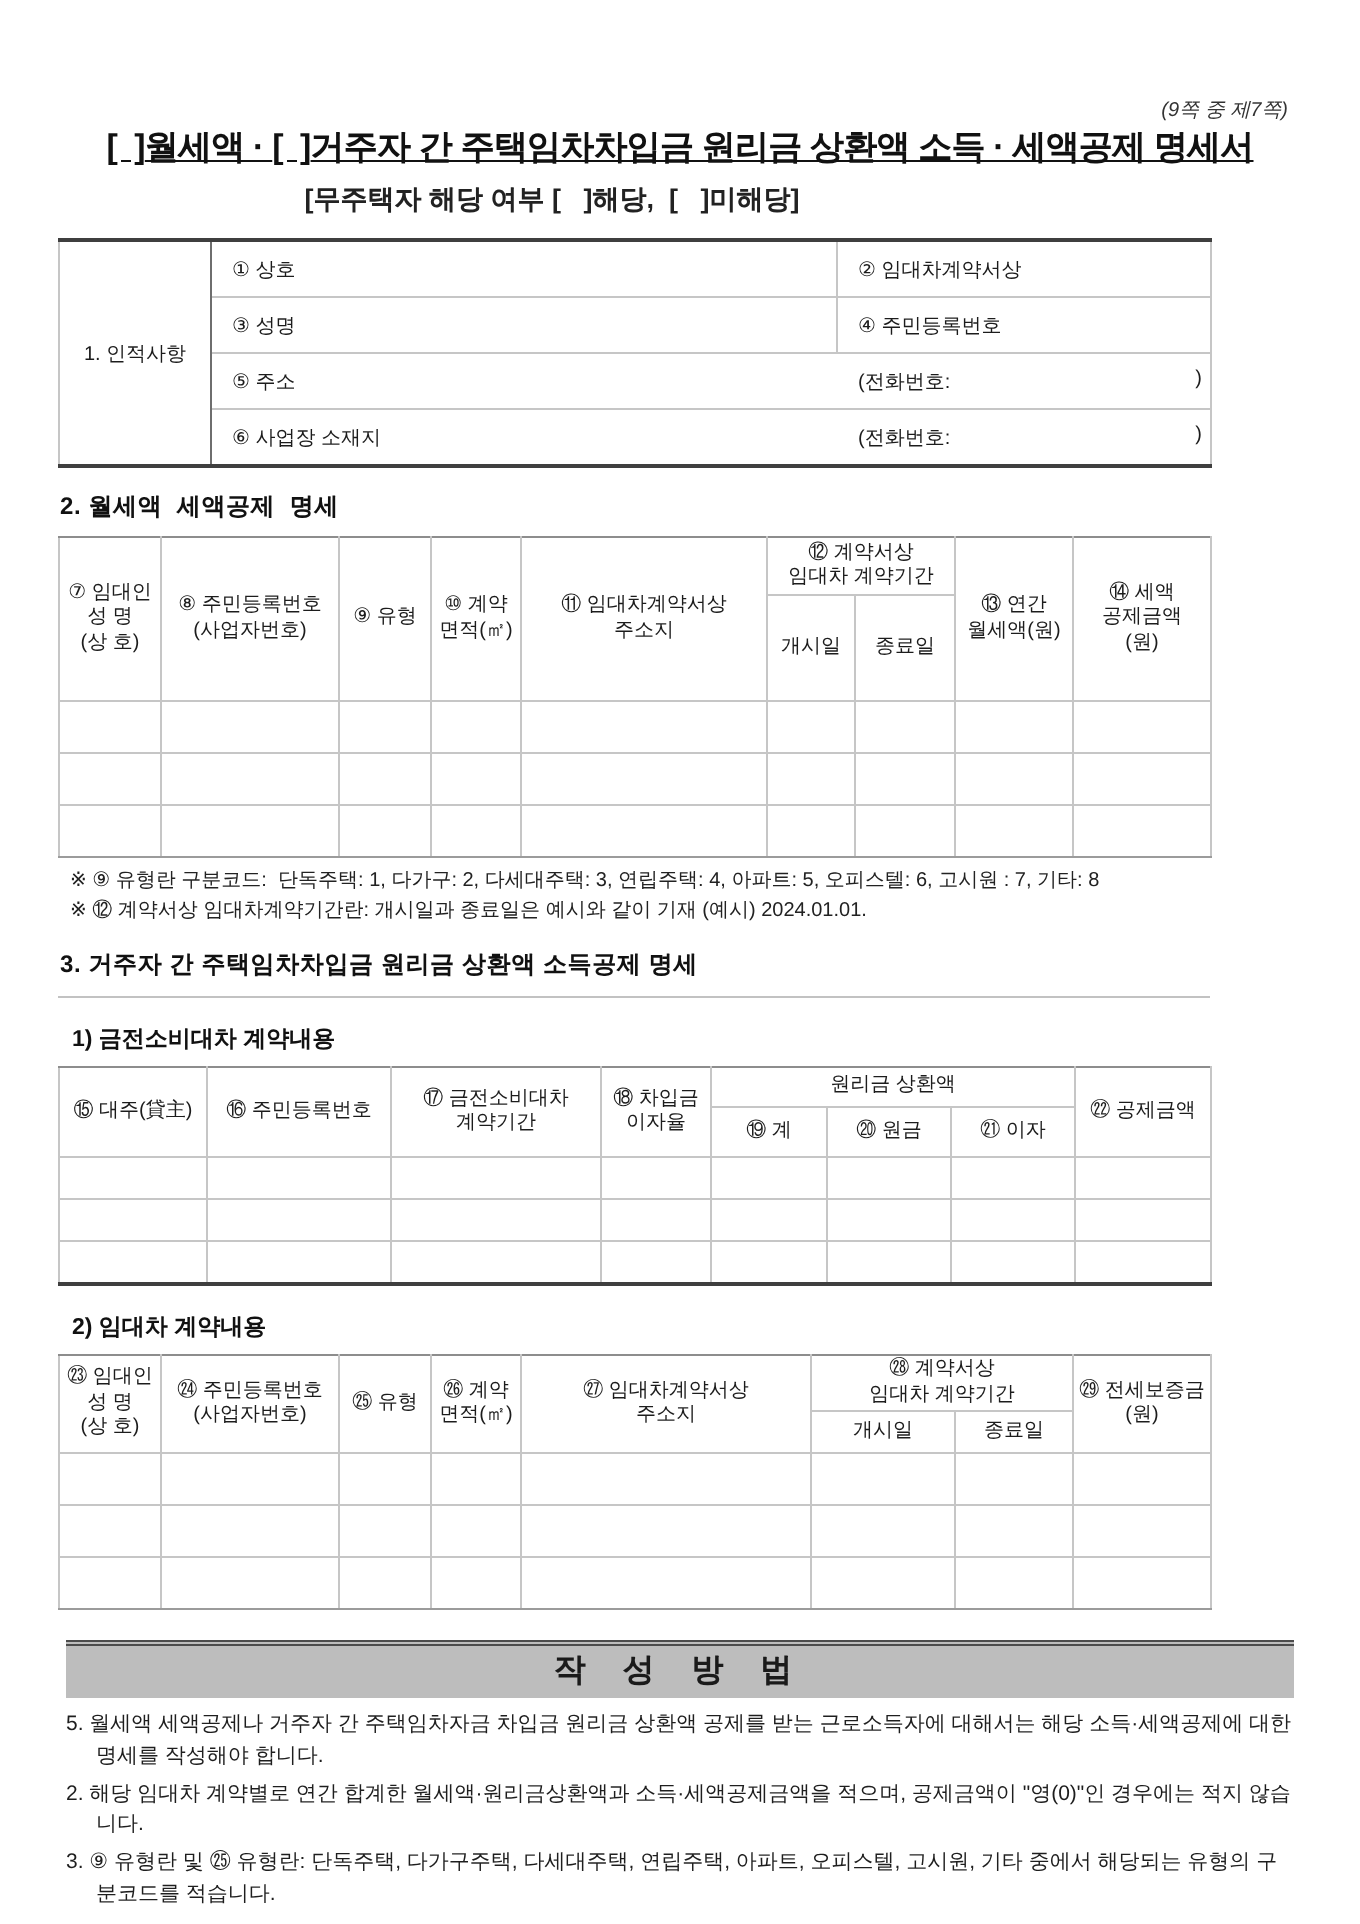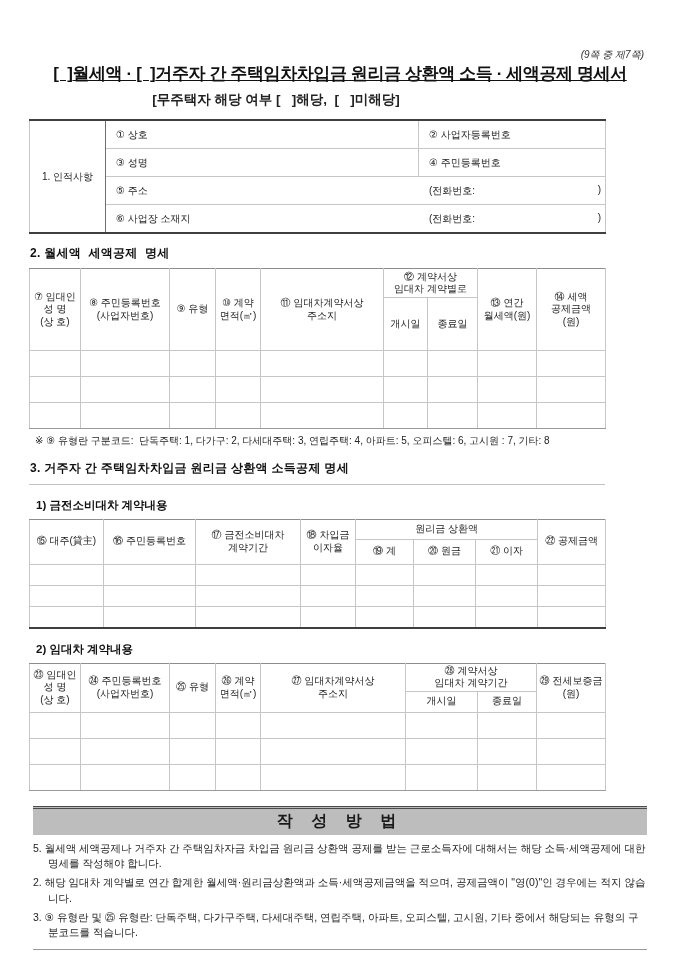--- a/index.html
+++ b/index.html
@@ -98,21 +98,21 @@
   <table class="tbl t1">
     <colgroup>
         <col style="width:76px">
         <col style="width:313px">
         <col style="width:187px">
       </colgroup>
     <tbody>
         <tr>
       <td class="lbl" rowspan="4">1. 인적사항</td>
       <td class="f">① 상호</td>
-      <td class="f">② 사업자등록번호</td>
+      <td class="f">② 임대차계약서상</td>
     </tr>
     <tr>
       <td class="f">③ 성명</td>
       <td class="f">④ 주민등록번호</td>
     </tr>
     <tr>
       <td class="f" colspan="2">
         <div class="addr-row">
           <span>⑤ 주소</span>
           <span class="phone">
@@ -155,21 +155,21 @@
 성  명
 (상 호)</th>
         <th class="pre" rowspan="2">⑧ 주민등록번호
 (사업자번호)</th>
         <th class="pre" rowspan="2">⑨ 유형</th>
         <th class="pre" rowspan="2">⑩ 계약
 면적(㎡)</th>
         <th class="pre" rowspan="2">⑪ 임대차계약서상
 주소지</th>
         <th class="pre" colspan="2">⑫ 계약서상
-임대차 계약별로</th>
+임대차 계약기간</th>
         <th class="pre" rowspan="2">⑬ 연간
 월세액(원)</th>
         <th class="pre" rowspan="2">⑭ 세액
 공제금액
 (원)</th>
       </tr>
       <tr class="hr2">
         <th class="pre">개시일</th>
         <th class="pre">종료일</th>
       </tr>
@@ -205,20 +205,21 @@
           <td></td>
           <td></td>
           <td></td>
           <td></td>
           <td></td>
         </tr>
     </tbody>
   </table>
   <div class="notes">
     <div>※ ⑨ 유형란 구분코드:  단독주택: 1, 다가구: 2, 다세대주택: 3, 연립주택: 4, 아파트: 5, 오피스텔: 6, 고시원 : 7, 기타: 8</div>
+    <div>※ ⑫ 계약서상 임대차계약기간란: 개시일과 종료일은 예시와 같이 기재 (예시) 2024.01.01.</div>
   </div>
 
   <h2 class="sec">3. 거주자 간 주택임차차입금 원리금 상환액 소득공제 명세</h2>
   <hr class="sec3-rule">
   <h3 class="sub">1) 금전소비대차 계약내용</h3>
   <table class="tbl t3">
     <colgroup>
       <col style="width:74px">
         <col style="width:92px">
         <col style="width:105px">

